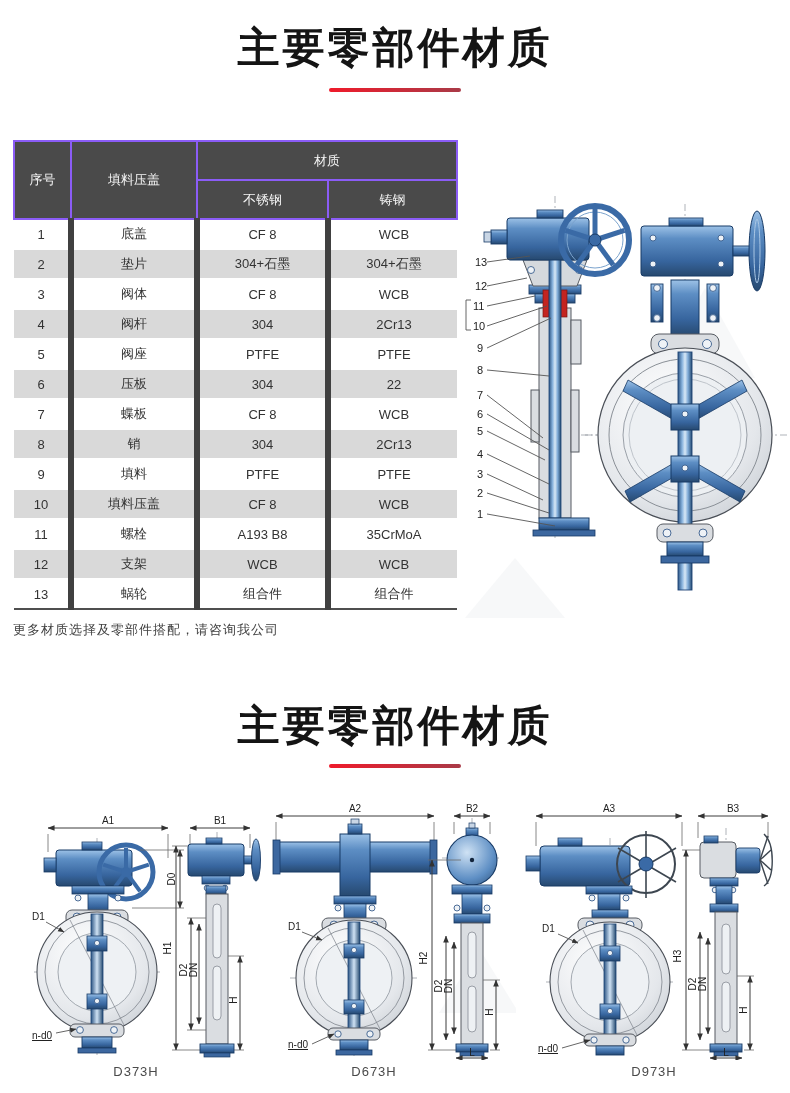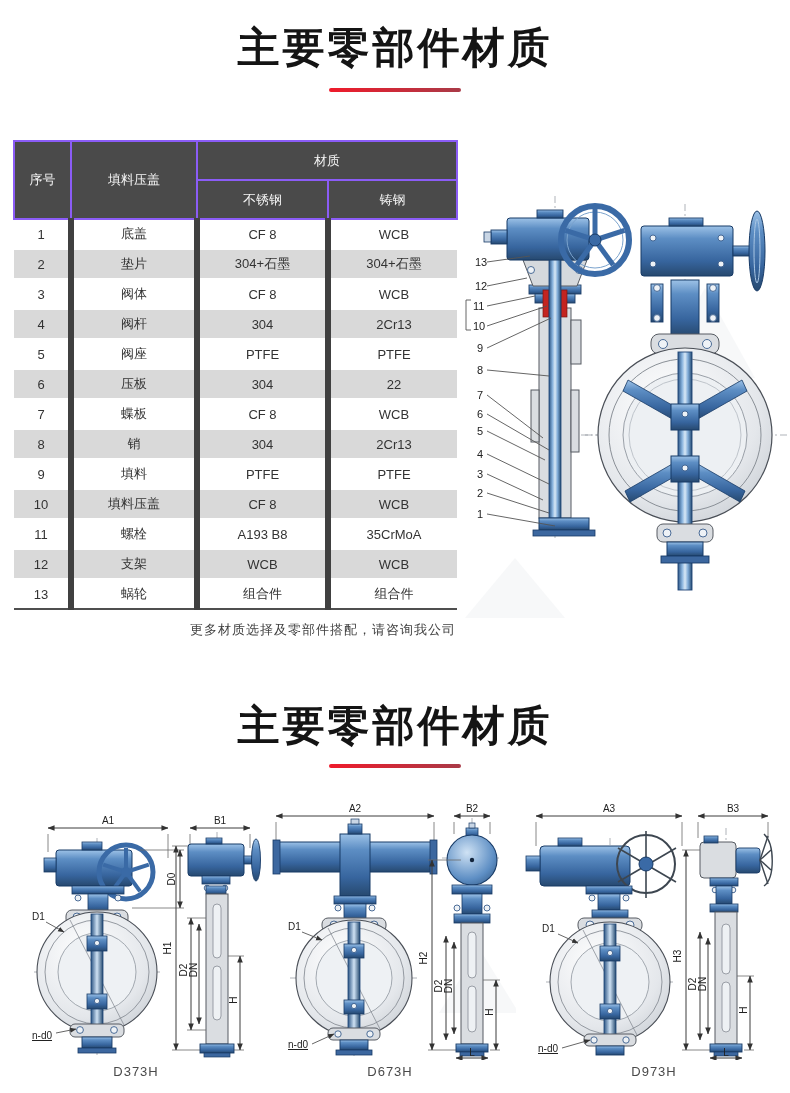--- a/index.html
+++ b/index.html
@@ -16,31 +16,31 @@
 
   table.mat{position:absolute;left:13px;top:140px;width:443px;border-collapse:collapse;
             font-size:13px;table-layout:fixed;}
   .mat th{background:#4a4a4a;color:#f4f4f4;font-weight:normal;height:35px;
           border:2px solid #8b5cf6;}
   .mat td{text-align:center;height:28px;color:#333;background:#fff;
           border-left:6px solid #404040;border-top:2px solid #fff;padding:0;}
   .mat td:first-child{border-left:none;}
   .mat tbody tr:nth-child(even) td{background:#d9d9d9;}
   .mat tbody{border-bottom:2px solid #4f4f4f;}
-  #note{position:absolute;left:13px;top:621px;width:443px;text-align:right;
+  #note{position:absolute;left:13px;top:621px;width:443px;
         font-size:13px;color:#414141;letter-spacing:1px;}
 
   svg{position:absolute;}
   #vd{left:455px;top:138px;}
   #d1{left:10px;top:798px;}
   #d2{left:264px;top:798px;}
   #d3{left:518px;top:798px;}
   .model-label{position:absolute;top:1064px;font-size:13px;color:#4a4a4a;
                letter-spacing:1px;text-align:center;width:252px;}
-  #m1{left:10px;} #m2{left:264px;} #m3{left:528px;}
+  #m1{left:10px;} #m2{left:248px;} #m3{left:528px;}
 
   .dim{stroke:#3c3c3c;stroke-width:1;fill:none;}
   .ext{stroke:#6a6a6a;stroke-width:0.8;fill:none;}
   .dimt{font-size:10px;fill:#222;}
   .cl{stroke:#555;stroke-width:0.9;fill:none;}
   .clt{font-size:11px;fill:#222;}
   .cline{stroke:#8d949c;stroke-width:0.7;stroke-dasharray:7 3 2 3;fill:none;}
   .grayp{fill:#dadde1;stroke:#565b62;stroke-width:1;}
   .bolt{fill:#eef2f6;stroke:#3a5e8c;stroke-width:0.9;}
   .wm{fill:#8fa0ad;opacity:0.07;}

